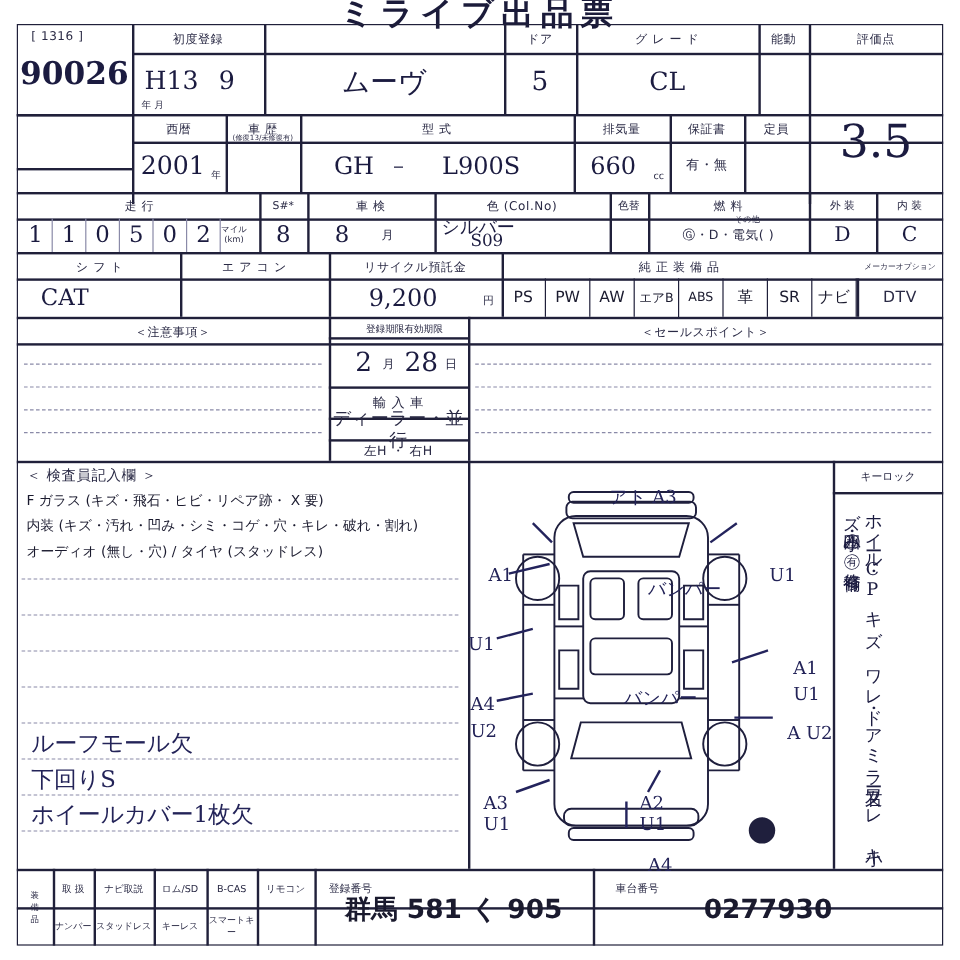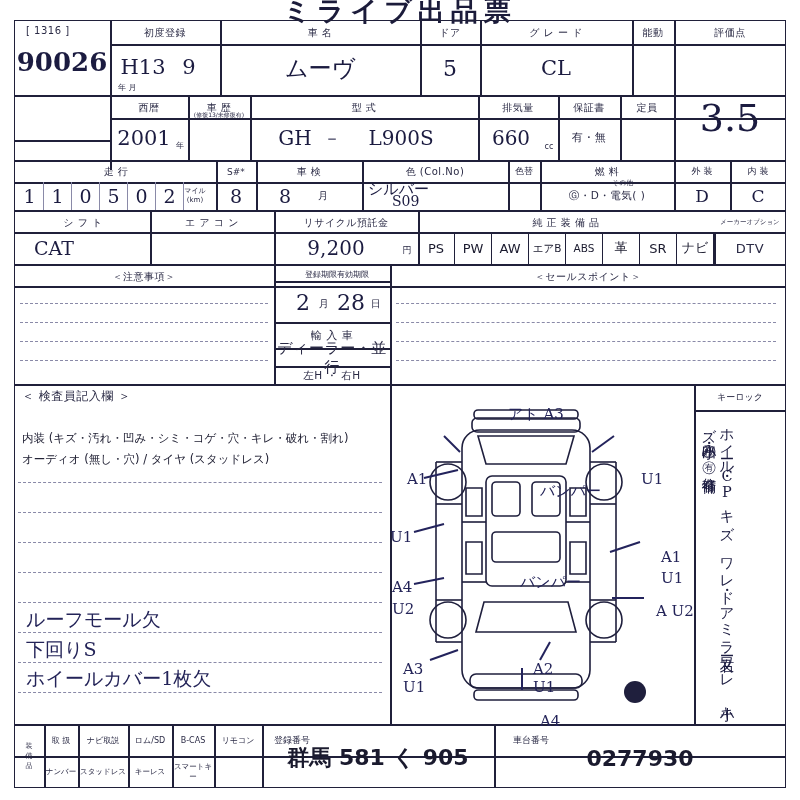--- a/index.html
+++ b/index.html
@@ -34,21 +34,20 @@
 
   <div class="hsep" style="left:14px;top:95px;width:772px;"></div>
 
   <div class="vsep" style="left:110px;top:20px;height:150px;"></div>
   <div class="bx lbl ctr" style="left:18px;top:22px;width:90px;height:16px;justify-content:flex-start;padding-left:8px;">[ 1316 ]</div>
   <div class="bx hand big ctr" style="left:14px;top:44px;width:96px;height:36px;">90026</div>
   <div class="hsep" style="left:14px;top:95px;width:96px;"></div>
 
   <div class="hsep" style="left:110px;top:44px;width:676px;"></div>
   <div class="bx lbl ctr" style="left:110px;top:24px;width:110px;height:18px;">初度登録</div>
-  <div class="bx lbl ctr" style="left:220px;top:24px;width:200px;height:18px;">車 名</div>
   <div class="bx lbl ctr" style="left:420px;top:24px;width:60px;height:18px;">ドア</div>
   <div class="bx lbl ctr" style="left:480px;top:24px;width:152px;height:18px;">グ レ ー ド</div>
   <div class="bx lbl ctr" style="left:632px;top:24px;width:42px;height:18px;">能動</div>
   <div class="bx lbl ctr" style="left:674px;top:24px;width:112px;height:18px;">評価点</div>
 
   <div class="vsep" style="left:220px;top:20px;height:75px;"></div>
   <div class="vsep" style="left:420px;top:20px;height:75px;"></div>
   <div class="vsep" style="left:480px;top:20px;height:75px;"></div>
   <div class="vsep" style="left:632px;top:20px;height:75px;"></div>
   <div class="vsep" style="left:674px;top:20px;height:150px;"></div>
@@ -186,20 +185,21 @@
   <div class="bx lbl ctr" style="left:274px;top:324px;width:116px;height:22px;font-size:11px;">輸 入 車</div>
   <div class="bx lbl ctr" style="left:274px;top:349px;width:116px;height:17px;font-size:15px;">ディーラー・並行</div>
   <div class="bx lbl ctr" style="left:274px;top:367px;width:116px;height:17px;font-size:10.5px;">左H ・ 右H</div>
 
   <div class="hsep" style="left:14px;top:724px;width:772px;"></div>
   <div class="vsep" style="left:390px;top:384px;height:340px;"></div>
   <div class="vsep" style="left:694px;top:384px;height:340px;"></div>
   <div class="hsep" style="left:694px;top:410px;width:92px;"></div>
 
   <div class="bx lbl" style="left:22px;top:388px;width:300px;height:18px;font-size:12px;">＜ 検査員記入欄 ＞</div>
+  <div class="bx small-note" style="left:22px;top:410px;width:360px;height:16px;">F ガラス (キズ・飛石・ヒビ・リペア跡・ X 要)</div>
   <div class="bx small-note" style="left:22px;top:452px;width:370px;height:16px;">オーディオ (無し・穴) / タイヤ (スタッドレス)</div>
   <div class="bx small-note" style="left:22px;top:431px;width:370px;height:16px;">内装 (キズ・汚れ・凹み・シミ・コゲ・穴・キレ・破れ・割れ)</div>
 
   <div class="dashrow" style="left:18px;top:482px;width:364px;"></div>
   <div class="dashrow" style="left:18px;top:512px;width:364px;"></div>
   <div class="dashrow" style="left:18px;top:542px;width:364px;"></div>
   <div class="dashrow" style="left:18px;top:572px;width:364px;"></div>
   <div class="dashrow" style="left:18px;top:602px;width:364px;"></div>
   <div class="dashrow" style="left:18px;top:632px;width:364px;"></div>
   <div class="dashrow" style="left:18px;top:662px;width:364px;"></div>

